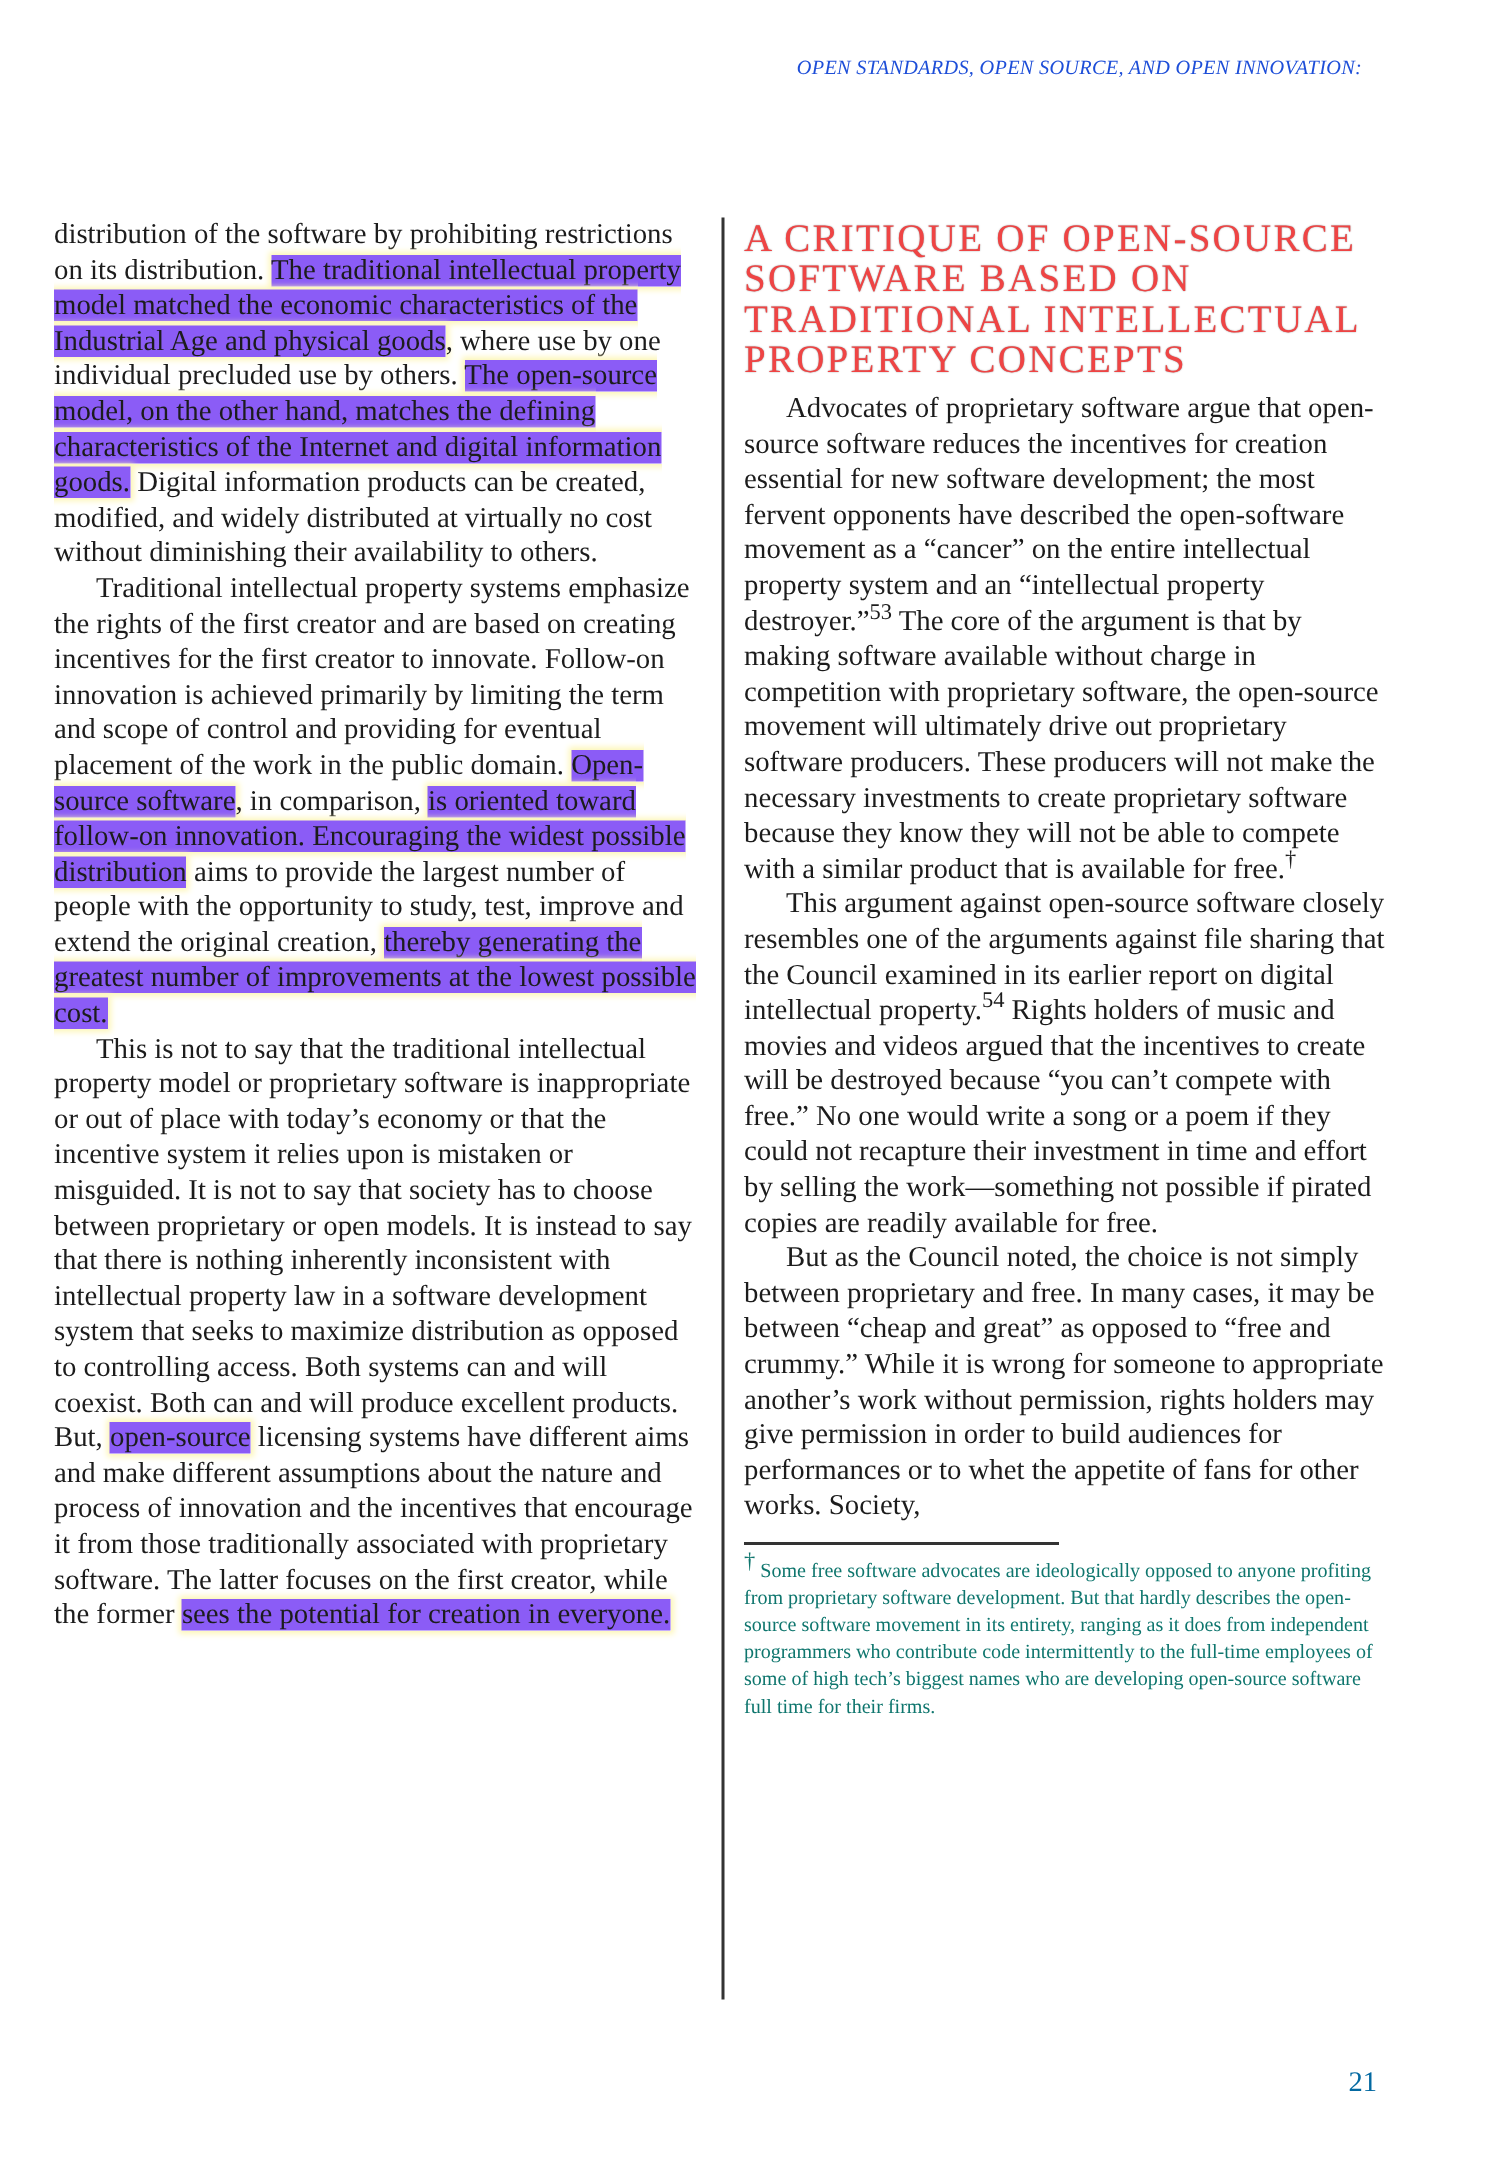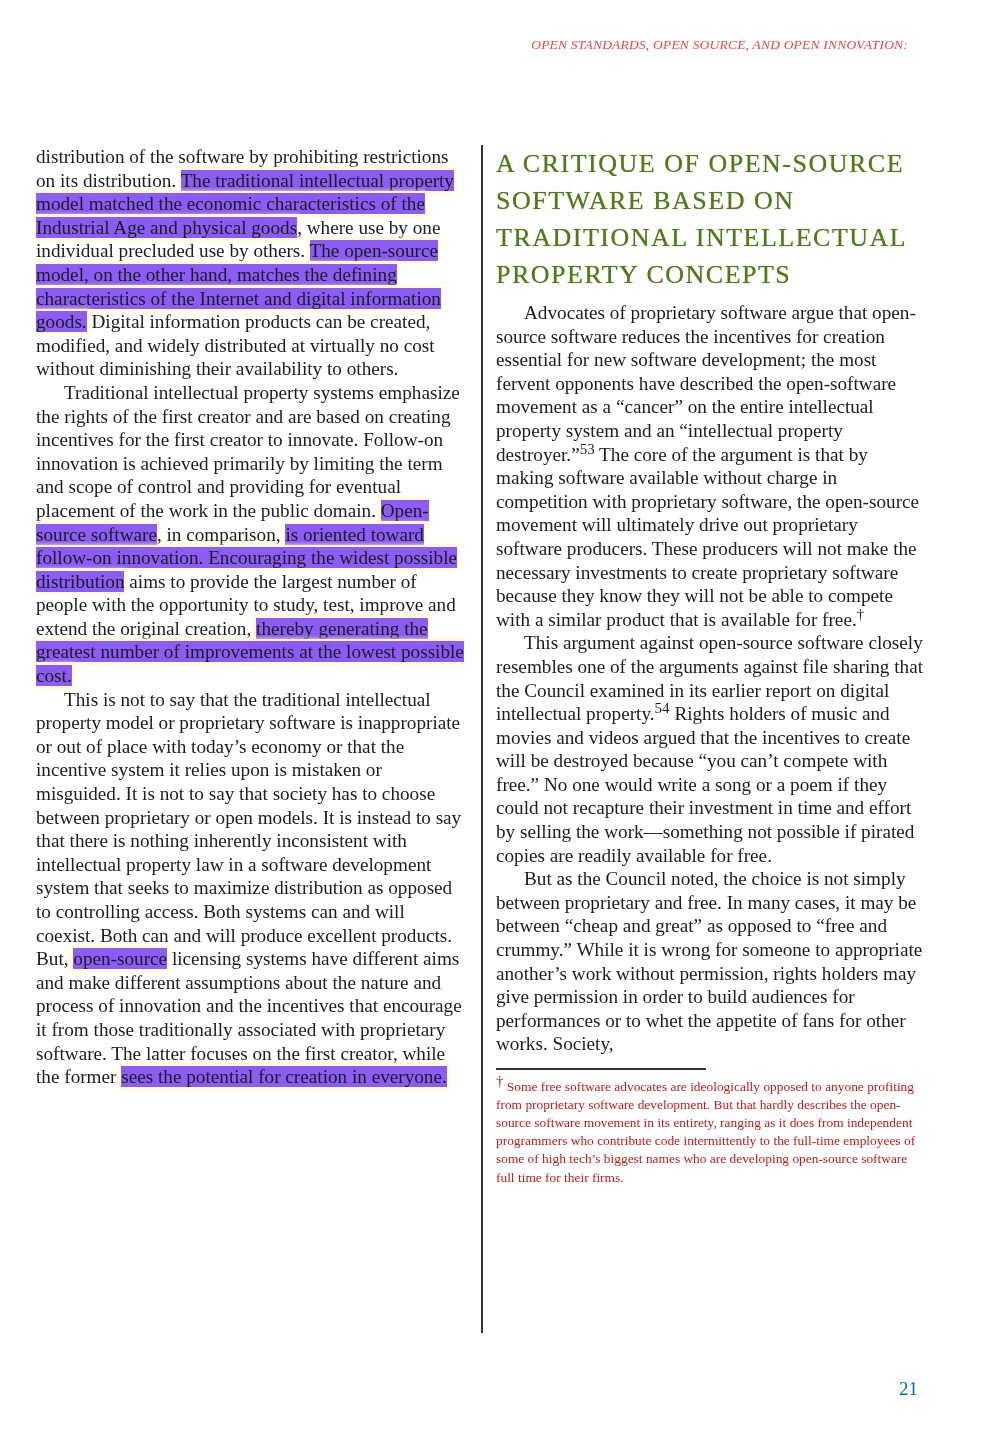--- a/index.html
+++ b/index.html
@@ -1,31 +1,31 @@
 <!DOCTYPE html>
 <html><head>
 <meta charset="utf-8">
 <style>
   html, body { margin:0; padding:0; background:#ffffff; }
   body { width:1008px; height:1449px; position:relative; overflow:hidden;
          font-family:"Liberation Serif","DejaVu Serif",serif; color:#1c1c1c; }
   .running-head { position:absolute; right:100px; top:36px; text-align:right;
-         font-style:italic; font-size:13.5px; line-height:17px; letter-spacing:0.2px; color:#ef4444; }
+         font-style:italic; font-size:13.5px; line-height:17px; letter-spacing:0.2px; color:#1d4ed8; }
   .col { position:absolute; top:145px; font-size:19.2px; line-height:23.6px; }
   .col-left { left:36px; width:430px; }
   .col-right { left:496px; width:430px; }
   .col p { margin:0; }
   .indent { text-indent:28px; }
   .rule { position:absolute; left:481px; top:145px; width:1.5px; height:1188px; background:#333; }
   .hl { background:#8b5cf6; box-shadow:0 0 4px 2px #fdf6b8; }
-  .heading { font-size:26px; line-height:37px; letter-spacing:1.5px; color:#4d7c0f;
+  .heading { font-size:26px; line-height:27px; letter-spacing:1.5px; color:#ef4444;
              text-transform:uppercase; margin:0 0 8px 0; font-weight:normal;
              text-shadow:0 0 1px #8a8a8a; }
   .fn-rule { width:210px; height:1.5px; background:#333; margin:12px 0 8px 0; }
-  .footnote { font-size:13.4px; line-height:18.2px; color:#b91c1c; }
+  .footnote { font-size:13.4px; line-height:18.2px; color:#0f766e; }
   sup { font-size:15px; line-height:0; }
   .page-num { position:absolute; left:899px; top:1378px; font-size:19px; color:#0369a1; }
 </style>
 </head>
 <body>
 
 <div class="running-head">
   <div>OPEN STANDARDS, OPEN SOURCE, AND OPEN INNOVATION:</div>
 </div>
 

